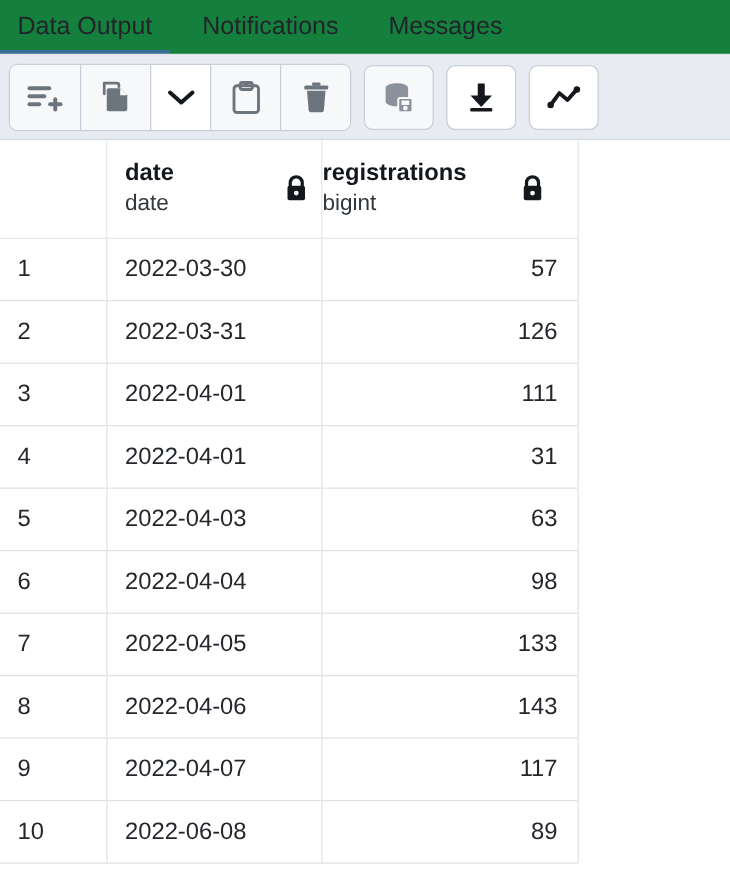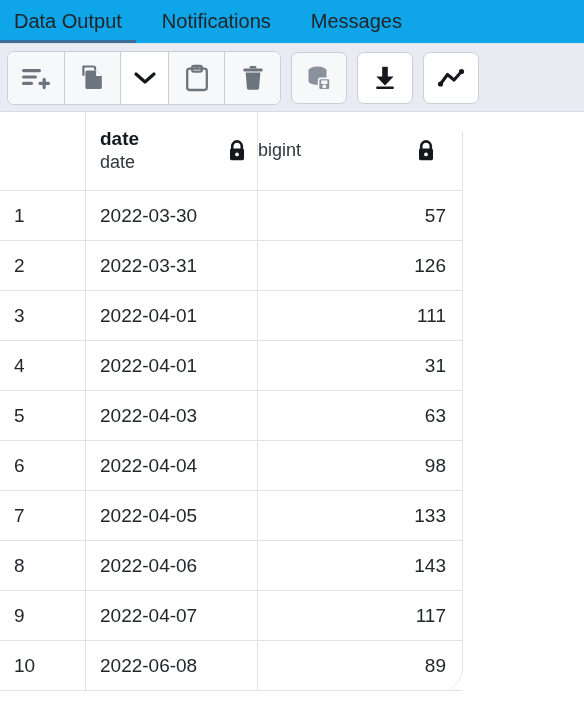--- a/index.html
+++ b/index.html
@@ -12,21 +12,21 @@
     background: #ffffff;
     font-family: "Liberation Sans", sans-serif;
     color: #1d2125;
     overflow: hidden;
   }
 
   
   .tabbar {
     position: relative;
     height: 44px;
-    background: #0ea5e9;
+    background: #15803d;
     display: flex;
     align-items: center;
     box-sizing: border-box;
   }
   .tabbar::after {
     content: "";
     position: absolute;
     left: 0; right: 0; bottom: 0;
     height: 1px;
     background: #dfe3e8;
@@ -103,21 +103,20 @@
   }
   .solo.light { background: #ffffff; }
 
   .ico { display: block; }
 
   
   .grid {
     width: 463px;
     box-sizing: border-box;
     border-right: 1px solid #dfe3e8;
-    border-radius: 23px;
   }
   .grow {
     display: flex;
     border-bottom: 1px solid #dfe3e8;
     box-sizing: border-box;
   }
   .gcell {
     box-sizing: border-box;
     display: flex;
     align-items: center;
@@ -281,20 +280,21 @@
           <path d="M5.2 10V7.2a4.8 4.8 0 0 1 9.6 0V10" fill="none" stroke="#14181c" stroke-width="2.6"></path>
           <rect x="3" y="9.6" width="14" height="11.6" rx="1.6" fill="#14181c"></rect>
           <circle cx="10" cy="15.4" r="1.9" fill="#ffffff"></circle>
         </svg>
       </div>
     </div>
 
     <div class="gcell c-reg">
       <div class="hinner">
         <div class="htexts">
+          <div class="hname">registrations</div>
           <div class="htype">bigint</div>
         </div>
         <svg class="lock" width="20" height="24" viewBox="0 0 20 24">
           <path d="M5.2 10V7.2a4.8 4.8 0 0 1 9.6 0V10" fill="none" stroke="#14181c" stroke-width="2.6"></path>
           <rect x="3" y="9.6" width="14" height="11.6" rx="1.6" fill="#14181c"></rect>
           <circle cx="10" cy="15.4" r="1.9" fill="#ffffff"></circle>
         </svg>
       </div>
     </div>
   </div>

